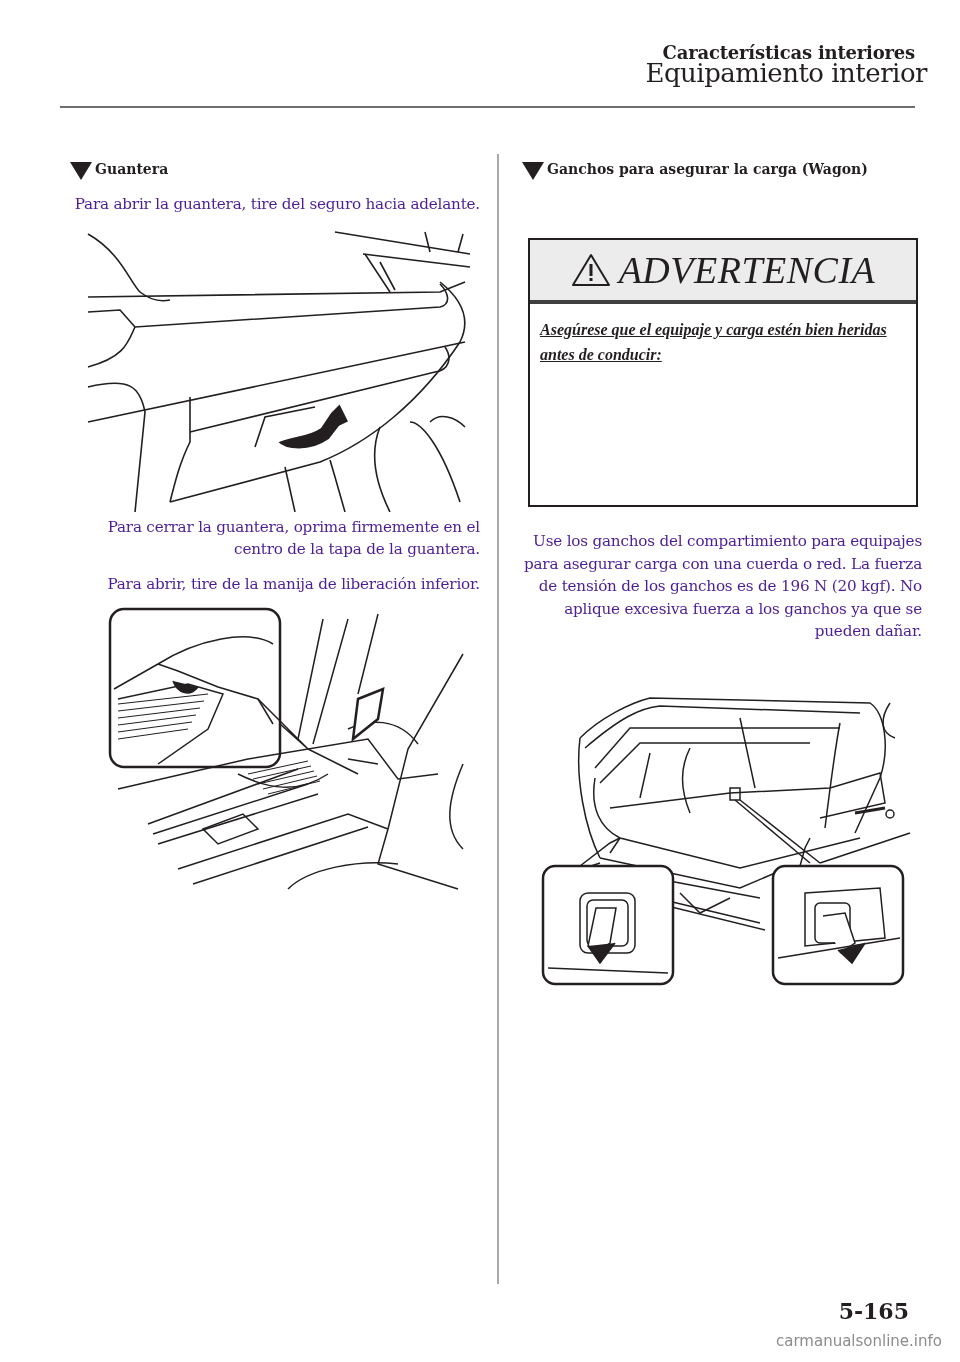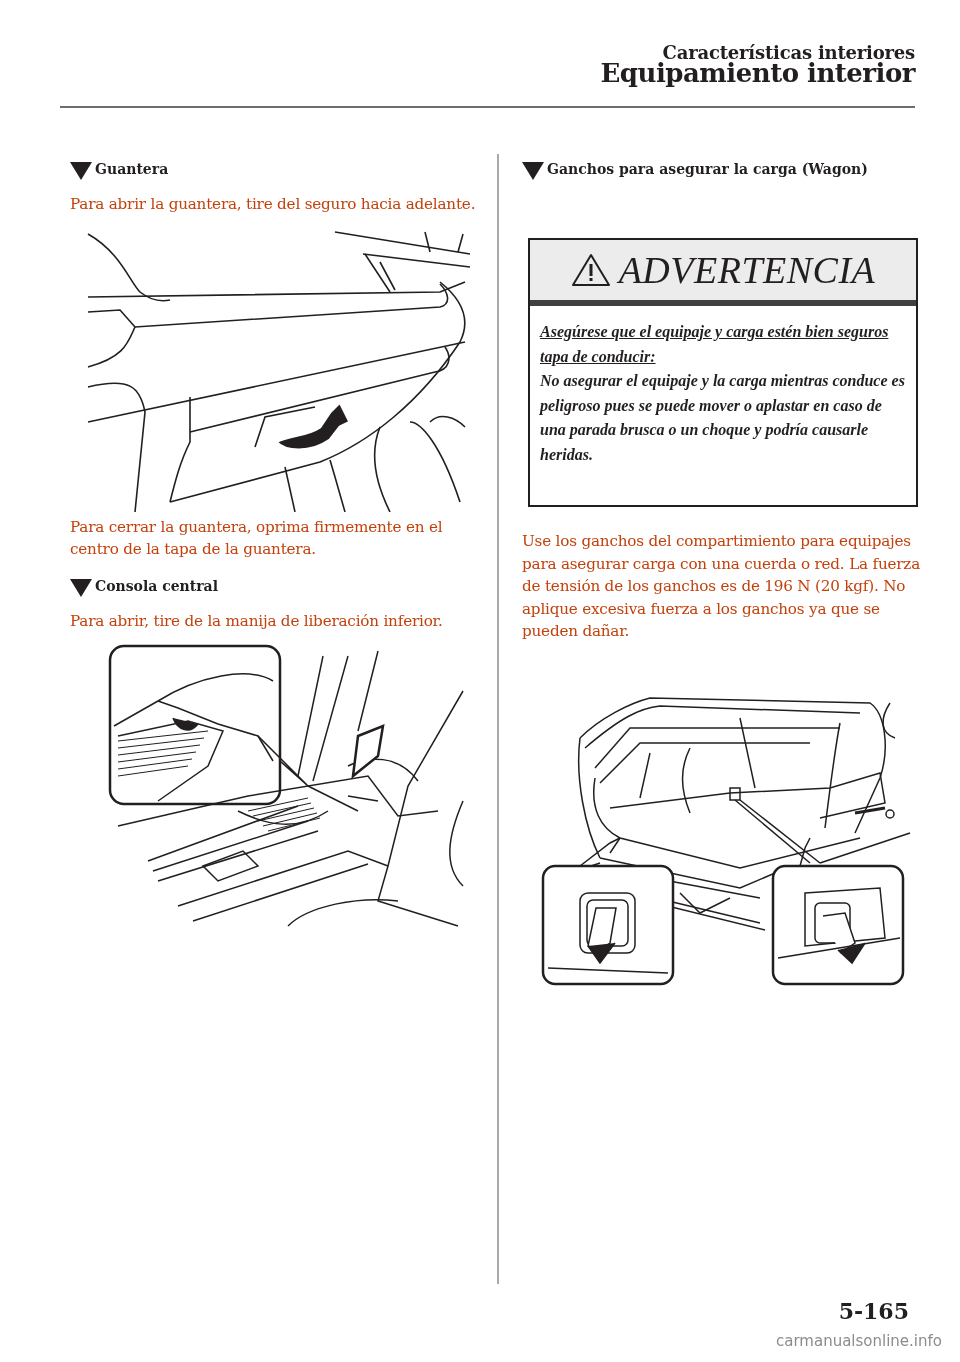--- a/index.html
+++ b/index.html
@@ -1,29 +1,29 @@
 <!DOCTYPE html>
 <html><head>
 <meta charset="utf-8">
 <style>
   html, body { margin:0; padding:0; background:#ffffff; }
   body { width:960px; height:1362px; position:relative; overflow:hidden; font-family:"DejaVu Serif", serif; color:#231f20; }
   .hdr-sub { position:absolute; right:45px; top:42px; font-family:"DejaVu Serif", serif; font-weight:bold; font-size:18px; color:#231f20; letter-spacing:-0.2px; }
-  .hdr-title { position:absolute; right:45px; top:58px; font-family:"DejaVu Serif", serif; font-weight:bold; font-size:26px; color:#231f20; letter-spacing:-0.5px; }
+  .hdr-title { position:absolute; right:33px; top:58px; font-family:"DejaVu Serif", serif; font-weight:normal; font-size:26px; color:#231f20; letter-spacing:-0.5px; }
   .hdr-rule { position:absolute; left:60px; right:45px; top:106px; height:2px; background:#6d6e71; }
   .col-divider { position:absolute; left:497px; top:154px; width:2px; height:1130px; background:#a7a9ac; }
   .col { position:absolute; width:410px; }
   .col-left { left:70px; top:158px; }
   .col-right { left:522px; top:158px; width:398px; }
   .sec-head { display:flex; align-items:flex-start; font-weight:bold; font-size:14px; line-height:23px; margin:0; }
   .tri { width:0; height:0; border-left:11px solid transparent; border-right:11px solid transparent; border-top:18px solid #231f20; margin-right:3px; margin-top:4px; flex:0 0 auto; }
-  .body-text { font-size:15.2px; line-height:22.5px; margin:12px 0 0 0; color:#c2410c; letter-spacing:-0.2px; }
+  .body-text { font-size:15.2px; line-height:22.5px; margin:12px 0 0 0; color:#4c1d95; letter-spacing:-0.2px;text-align:right; }
   .illus { position:relative; }
   .warn-box { position:absolute; left:528px; top:238px; width:386px; height:265px; border:2px solid #231f20; }
-  .warn-header { height:60px; background:#ececec; border-bottom:6px solid #404040; display:flex; align-items:center; justify-content:center; }
+  .warn-header { height:60px; background:#ececec; border-bottom:4px solid #404040; display:flex; align-items:center; justify-content:center; }
   .warn-title { font-family:"Liberation Serif", serif; font-style:italic; font-size:38px; color:#231f20; margin-left:8px; letter-spacing:0.5px; }
   .warn-body { padding:14px 10px 0 10px; font-family:"Liberation Serif", serif; font-style:italic; font-weight:bold; font-size:16px; line-height:24.5px; color:#231f20; }
   .warn-body .u { text-decoration:underline; }
   .page-num { position:absolute; right:51px; top:1298px; font-weight:bold; font-size:22px; color:#231f20; }
   .watermark { position:absolute; right:18px; top:1332px; font-family:"DejaVu Sans", sans-serif; font-size:15px; color:#8c8c8c; }
 </style>
 </head>
 <body>
 
 <div class="hdr-sub">Características interiores</div>
@@ -54,24 +54,20 @@
       <path d="M175 225 L185 195 L235 185"></path>
       <path d="M205 245 L215 290 M250 238 L255 255 L265 290"></path>
       <path d="M300 205 C290 230, 295 260, 310 290 M330 200 C340 200, 360 220, 380 280"></path>
       <path d="M350 200 C360 190, 375 195, 385 205"></path>
       <path d="M196 220 C205 230, 230 232, 250 218 L260 205 L270 200 L260 180 L250 190 L240 205 C225 215, 210 212, 196 220 Z" fill="#231f20" stroke="#fff" stroke-width="3"></path>
     </svg>
   </div>
 
   <p class="body-text" style="margin-top:4px;">Para cerrar la guantera, oprima firmemente en el centro de la tapa de la guantera.</p>
 
-  <div class="sec-head" style="margin-top:14px;">
-    <span class="tri"></span>
-    <span>Consola central</span>
-  </div>
   <p class="body-text">Para abrir, tire de la manija de liberación inferior.</p>
 
   <div class="illus" style="margin-top:4px;width:400px;height:310px;margin-left:28px;">
     <svg width="400" height="310" viewBox="0 0 400 310" fill="none" stroke="#231f20" stroke-width="1.5">
       <rect x="12" y="10" width="170" height="158" rx="14" stroke-width="2.5"></rect>
       <path d="M16 90 L60 65 C100 40, 150 30, 175 45"></path>
       <path d="M60 65 L80 72 L120 88 L160 100 L175 125"></path>
       <path d="M20 100 L90 85 L125 95 L110 130 L60 165"></path>
       <g stroke-width="1">
         <path d="M20 105 L110 95 M20 112 L106 102 M20 119 L102 109 M20 126 L98 116 M20 133 L94 123 M20 140 L90 130"></path>
@@ -107,22 +103,21 @@
 <div class="warn-box">
   <div class="warn-header">
     <svg width="40" height="34" viewBox="0 0 40 34">
       <path d="M20 2 L38 32 L2 32 Z" fill="none" stroke="#231f20" stroke-width="2" stroke-linejoin="round"></path>
       <rect x="18.5" y="11" width="3" height="12" fill="#231f20"></rect>
       <rect x="18.5" y="25" width="3" height="3" fill="#231f20"></rect>
     </svg>
     <span class="warn-title">ADVERTENCIA</span>
   </div>
   <div class="warn-body">
-    <span class="u">Asegúrese que el equipaje y carga estén bien seguros tapa de conducir:</span><br>
-    <span>No asegurar el equipaje y la carga mientras conduce es peligroso pues se puede mover o aplastar en caso de una parada brusca o un choque y podría causarle heridas.</span>
+    <span class="u">Asegúrese que el equipaje y carga estén bien heridas antes de conducir:</span><br>
   </div>
 </div>
 
 <div class="col" style="left:522px; top:530px; width:400px;">
   <p class="body-text" style="margin:0;">Use los ganchos del compartimiento para equipajes para asegurar carga con una cuerda o red. La fuerza de tensión de los ganchos es de 196 N (20 kgf). No aplique excesiva fuerza a los ganchos ya que se pueden dañar.</p>
 </div>
 
 <div class="illus" style="position:absolute;left:540px;top:688px;width:380px;height:300px;">
   <svg width="380" height="300" viewBox="0 0 380 300" fill="none" stroke="#231f20" stroke-width="1.5">
     <path d="M40 50 C60 30, 90 15, 110 10 L330 15 C345 25, 350 60, 340 90 L315 145"></path>

